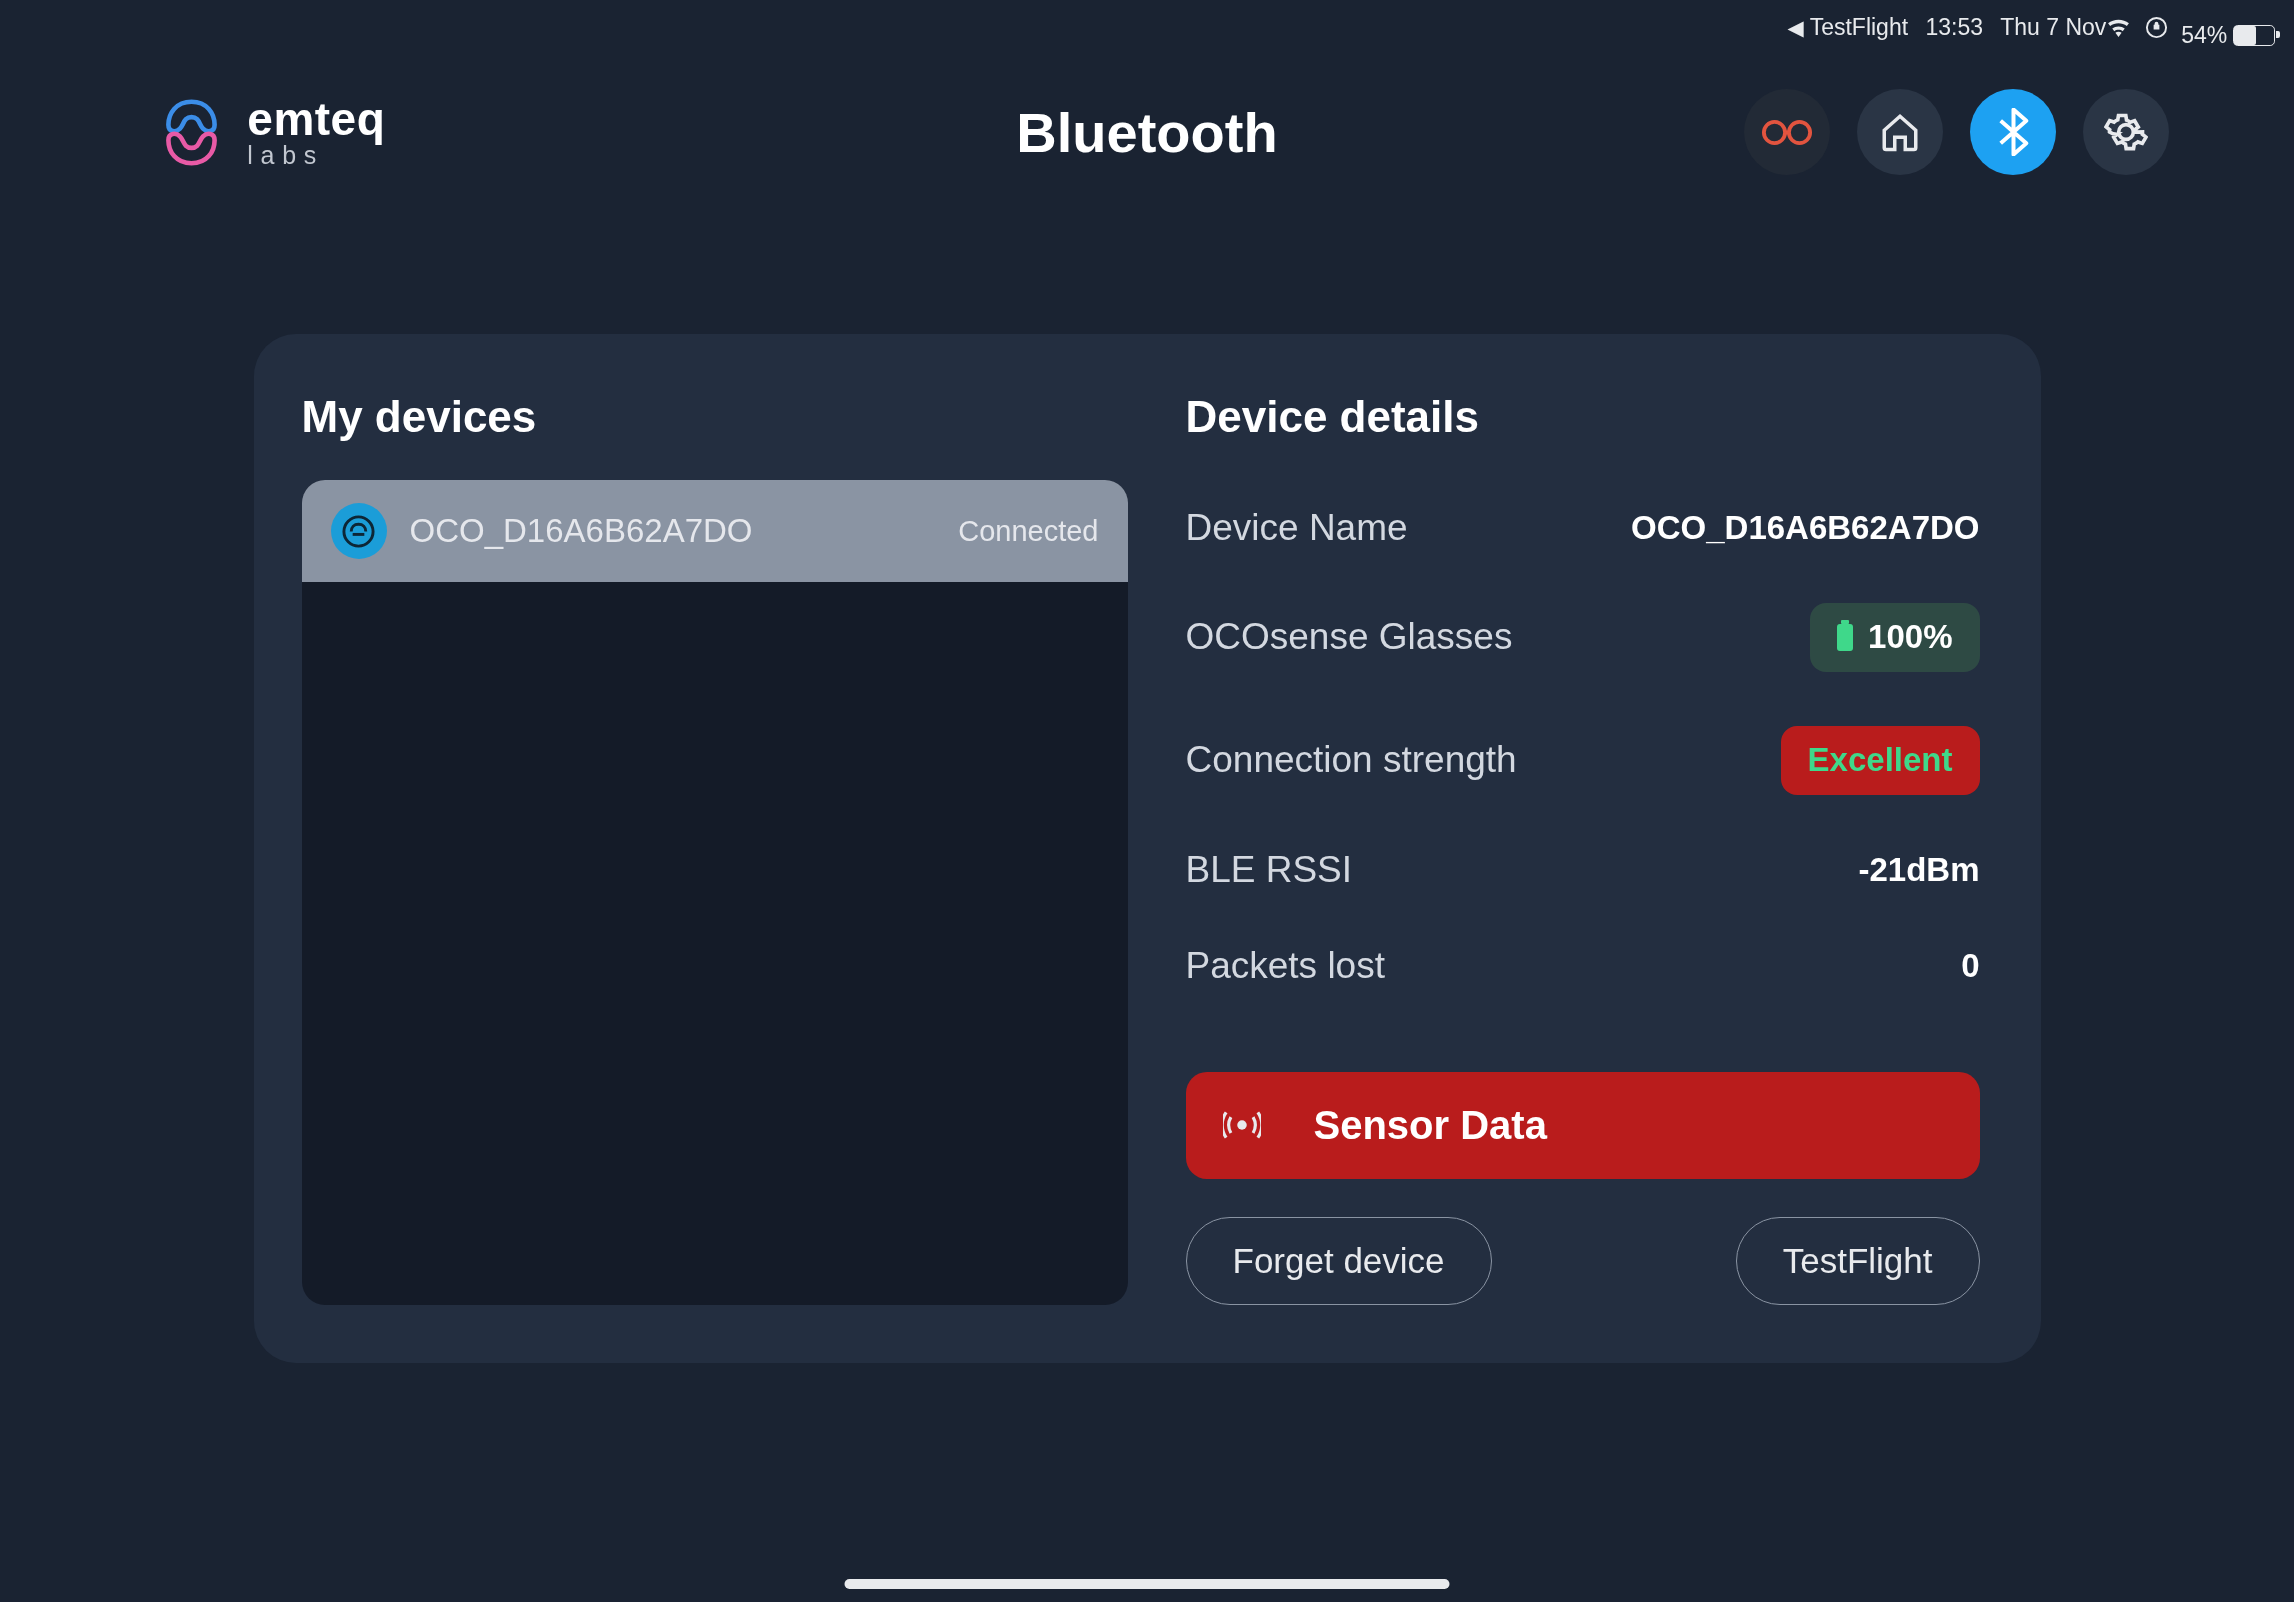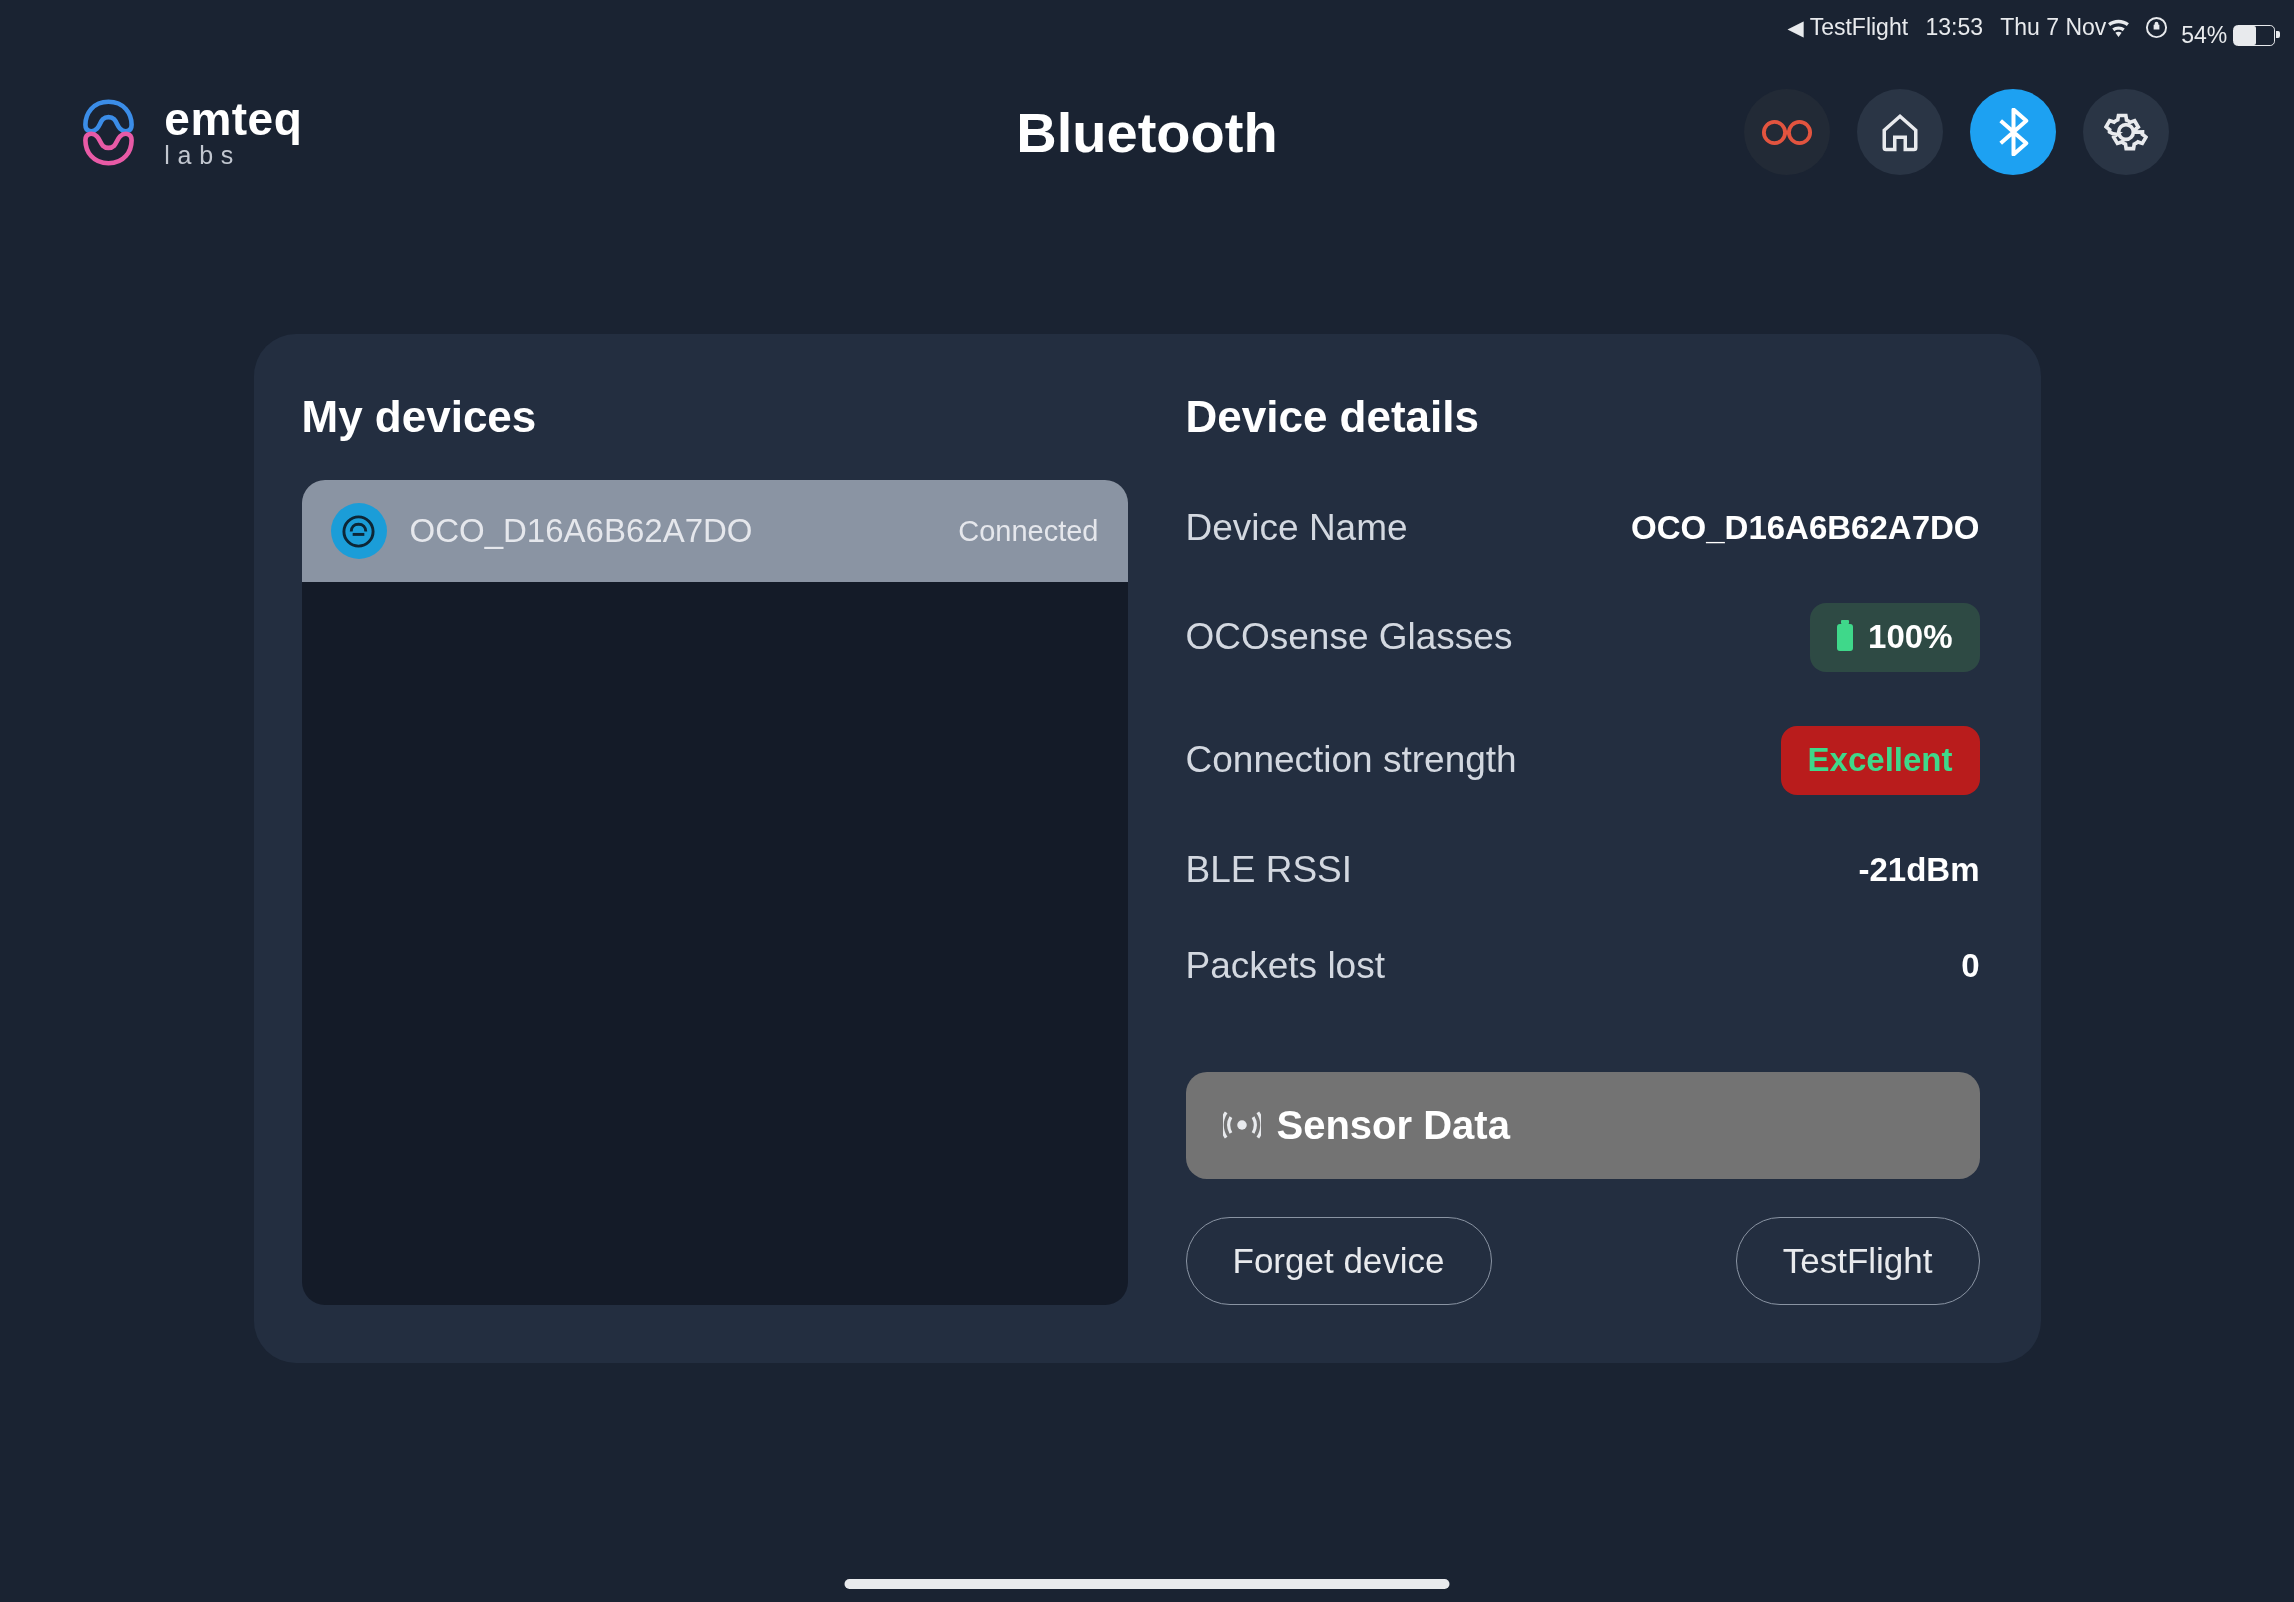--- a/index.html
+++ b/index.html
@@ -49,22 +49,23 @@
       background: #e8eaed;
       border-radius: 1.9px;
       width: 54%;
     }
 
     
     .app-header {
       display: flex;
       align-items: center;
       justify-content: space-between;
-      padding: 19px 125px 19px 70px;
+      padding: 19px 125px 19px 115px;
       height: 154px;
+      margin-left: 38px;
     }
     .logo-wrap { display: flex; align-items: center; gap: 17.3px; }
     .logo-mark {
       width: 77px;
       height: 77px;
     }
     .logo-text { display: flex; flex-direction: column; line-height: 1; }
     .logo-text .brand { font-size: 46px; font-weight: 700; letter-spacing: 0.5px; color: #fff; }
     .logo-text .sub { font-size: 25px; letter-spacing: 7.7px; color: #c2c7d0; margin-top: 1.9px; }
     .page-title {
@@ -169,26 +170,26 @@
       position: absolute;
       top: -3.8px;
       left: 3.8px;
       width: 7.7px;
       height: 3.8px;
       background: #3fd88a;
       border-radius: 1px;
     }
 
     .sensor-data-btn {
-      background: #737373;
+      background: #b91c1c;
       border-radius: 21px;
       padding: 31px 35px;
       display: flex;
       align-items: center;
-      gap: 14px;
+      gap: 51px;
       margin-top: 58px;
       cursor: pointer;
     }
     .sensor-icon {
       width: 42px;
       height: 42px;
       display: flex;
       align-items: center;
       justify-content: center;
     }

